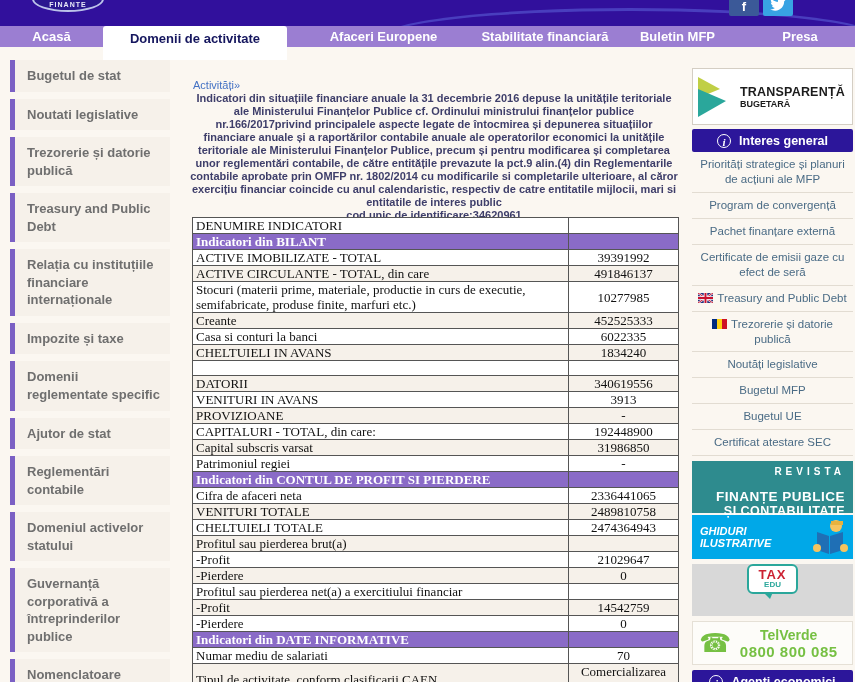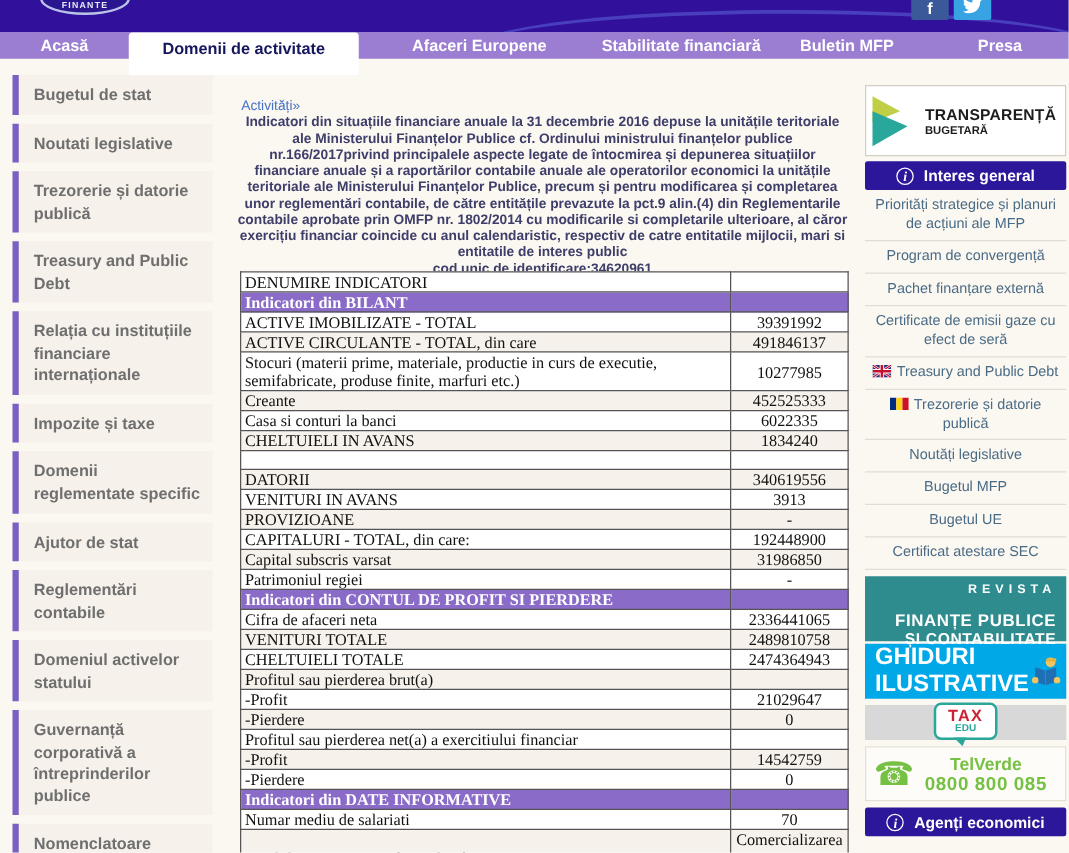--- a/index.html
+++ b/index.html
@@ -41,21 +41,21 @@
   .breadcrumb { position:absolute; left:193px; top:79px; color:#4472c4;
     font-size:11px; cursor:pointer; }
   .lead { position:absolute; left:188px; top:92px; width:492px; text-align:center;
     color:#3e3e6a; font-weight:bold; font-size:11px; line-height:13px; }
   .lead .cod { display:block; }
 
   table.ind { position:absolute; left:192px; top:217px; width:487px;
     border-collapse:collapse; font-family:"Liberation Serif", serif; font-size:13px;
     color:#111; background:#fff; }
   table.ind td { border:1px solid #555; padding:0 3px; line-height:15px; height:15px; }
-  table.ind td.val { width:94px; text-align:center; }
+  table.ind td.val { width:110px; text-align:center; }
   table.ind tr:nth-child(even) td { background:#f6f1ea; }
   table.ind tr.section td { background:#8a6bc7; color:#fff; font-weight:bold; }
   table.ind tr.empty td { background:#fff; }
 
   
   .rsidebar { position:absolute; left:692px; top:68px; width:161px; }
   .banner-transp { height:57px; background:#fff; border:1px solid #d4cec4;
     display:flex; align-items:center; padding:3px; cursor:pointer; }
   .transp-text { margin-left:6px; }
   .transp-l1 { font-size:12.5px; font-weight:800; color:#1c1c1c; letter-spacing:.2px; }
@@ -75,24 +75,24 @@
     margin-right:4px; }
 
   .banner-revista { margin-top:5px; height:52px; background:#2e8b8e; color:#fff;
     text-align:right; padding:5px 8px 0 0; cursor:pointer; }
   .rev1 { font-size:10px; font-weight:bold; letter-spacing:4px; }
   .rev2 { font-size:13.5px; font-weight:800; letter-spacing:.5px;margin-top:12px; }
   .rev3 { font-size:12.5px; font-weight:800; letter-spacing:.5px; }
 
   .banner-ghiduri { margin-top:2px; height:44px; background:#00a8e8; color:#fff;
     display:flex; align-items:center; padding:0 4px 0 8px; cursor:pointer; }
-  .ghid-text { font-size:19px; font-weight:800; line-height:1.15; flex:1; }
-
-  .banner-taxedu { margin-top:5px; height:28px; background:#d8d8d8;
-    display:flex; align-items:flex-end; justify-content:center; cursor:pointer; }
+  .ghid-text { font-size:11px; font-weight:800; line-height:1.15; flex:1;font-style:italic; }
+
+  .banner-taxedu { margin-top:5px; height:52px; background:#d8d8d8;
+    display:flex; align-items:flex-start; justify-content:center; cursor:pointer; }
   .bubble { position:relative; background:#fff; border:2px solid #2aa79b;
     border-radius:6px; padding:1px 9px 3px 9px; text-align:center; }
   .bubble::after { content:""; position:absolute; left:14px; bottom:-7px;
     border-left:7px solid transparent; border-right:3px solid transparent;
     border-top:7px solid #2aa79b; }
   .tax { color:#cc2233; font-weight:800; font-size:13px; letter-spacing:1px; }
   .edu { color:#2aa79b; font-weight:bold; font-size:8px; margin-top:-2px; }
 
   .banner-telverde { margin-top:5px; height:44px; background:#fdfcf9;
     border:1px solid #e5e0d6; display:flex; align-items:center; padding:0 6px;

